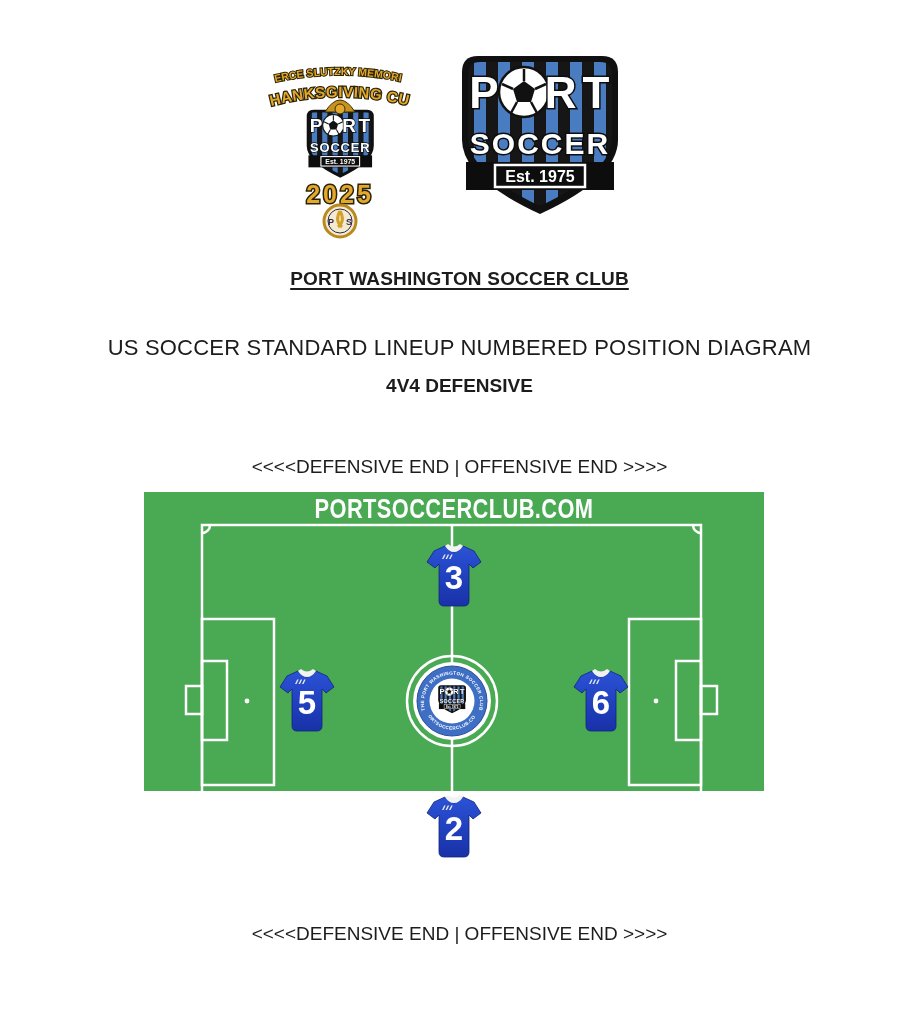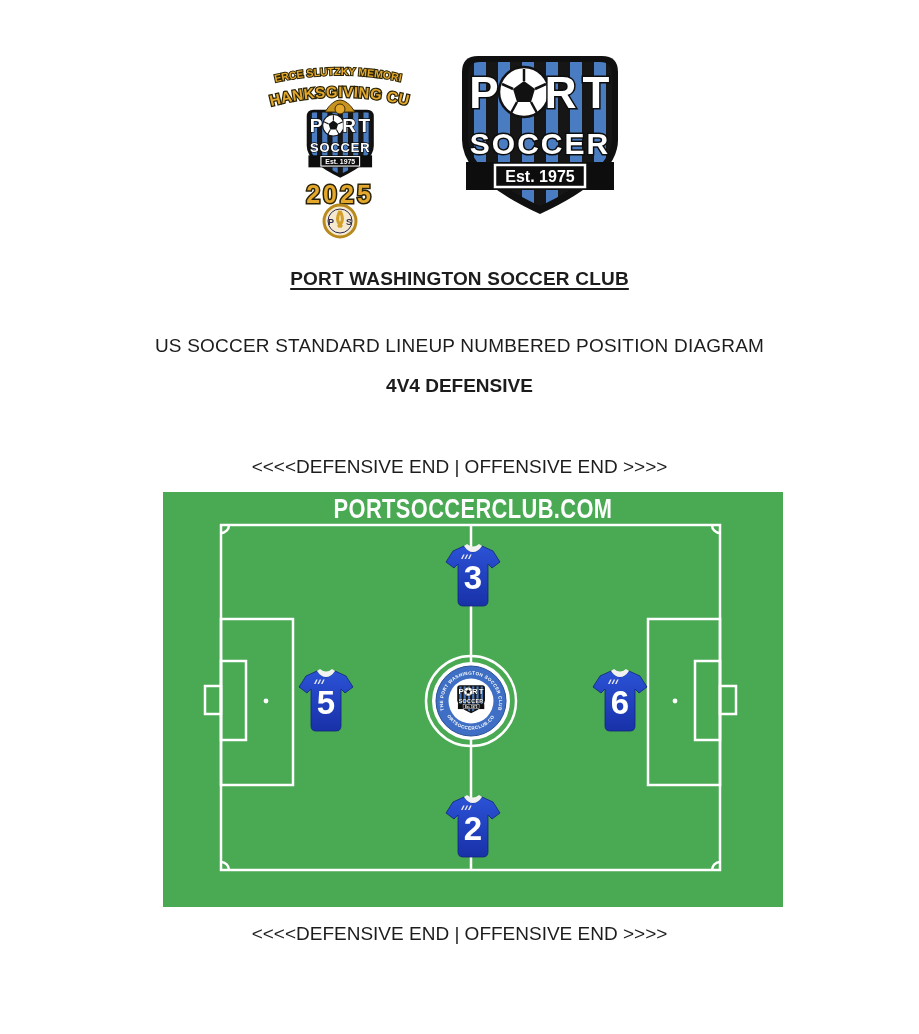--- a/index.html
+++ b/index.html
@@ -3,26 +3,26 @@
 <meta charset="utf-8">
 <style>
   html,body{margin:0;padding:0;background:#fff;}
   .page{
     position:relative;width:919px;height:1034px;background:#ffffff;
     font-family:"Liberation Sans",sans-serif;color:#1c1c1c;overflow:hidden;
   }
   .abs{position:absolute;}
   .doc-line{position:absolute;left:0;width:919px;text-align:center;white-space:pre;}
   .club-name{top:268px;font-size:19px;font-weight:bold;text-decoration:underline;text-decoration-thickness:1.5px;text-underline-offset:3px;letter-spacing:.2px;}
-  .diagram-title{top:335px;font-size:19px;letter-spacing:.2px;}
+  .diagram-title{top:335px;font-size:22px;letter-spacing:.2px;}
   .formation{top:375px;font-size:19px;font-weight:bold;}
   .orient-top{top:456px;font-size:19px;}
   .orient-bottom{top:923px;font-size:19px;}
   .field{
-    position:absolute;left:163px;top:492px;width:620px;height:415px;
+    position:absolute;left:144px;top:492px;width:620px;height:299px;
     background:#4aa953;
   }
   .watermark{
     position:absolute;top:1px;left:0;width:620px;text-align:center;
     color:#fdfdfd;font-size:28px;font-weight:bold;letter-spacing:.5px;
     transform:scaleX(.78);transform-origin:50% 50%;
   }
   .lines-svg{position:absolute;left:0;top:0;}
   .jersey{position:absolute;width:56px;height:70px;}
   .j3{left:282px;top:49px;}

